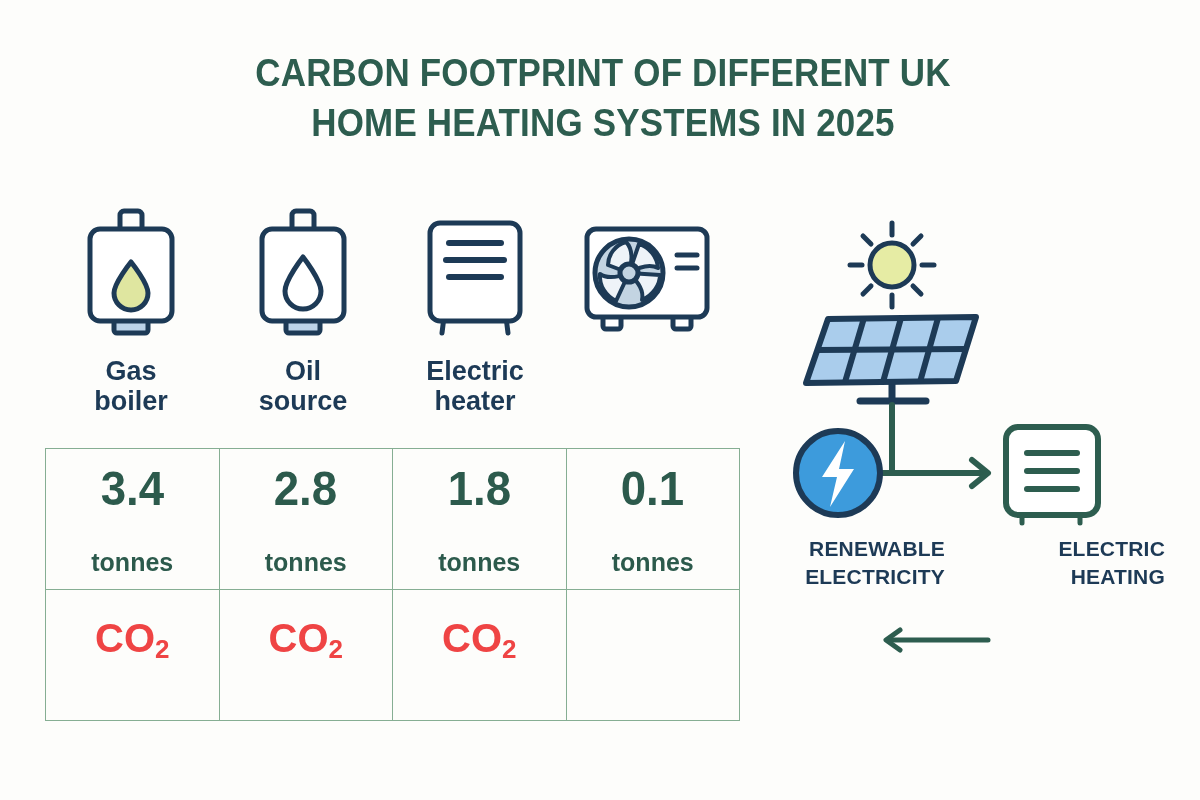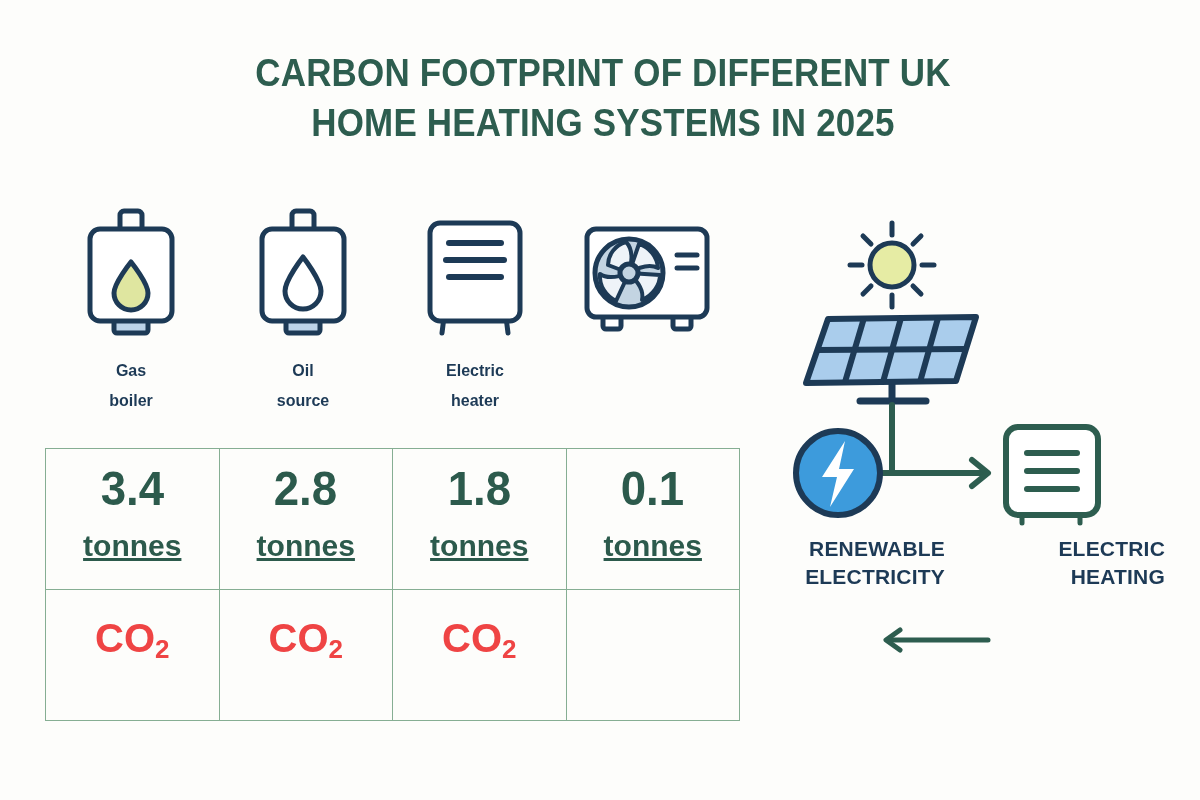--- a/index.html
+++ b/index.html
@@ -49,21 +49,21 @@
   .icon-art {
     height: 135px;
     display: flex;
     align-items: flex-end;
     justify-content: center;
   }
   .icon-label {
     margin-top: 16px;
     color: #1d3a56;
     font-weight: bold;
-    font-size: 16px;
+    font-size: 27px;
     line-height: 30px;
     text-align: center;
     white-space: pre-line;
   }
 
   
   .data-table {
     position: absolute;
     left: 45px; top: 448px;
     width: 690px;
@@ -79,37 +79,37 @@
   .row-value td { height: 140px; }
   .row-co2 td { height: 130px; }
   .cell-inner {
     display: flex;
     flex-direction: column;
     align-items: center;
     justify-content: flex-start;
     padding-top: 14px;
     height: 100%;
     box-sizing: border-box;
+    gap: 30px;
   }
   .val-number {
     color: #2c5a4c;
     font-family: "Liberation Sans Narrow", "Liberation Sans", sans-serif;
     font-weight: bold;
     font-size: 48px;
     line-height: 52px;
     transform: scaleX(0.95);
   }
   .val-unit {
     color: #2c5a4c;
     font-family: "Liberation Sans Narrow", "Liberation Sans", sans-serif;
     font-weight: bold;
-    font-size: 30px;
+    font-size: 25px;
     line-height: 30px;
-    margin-top: 16px;
-    text-decoration: underline;
+    margin-top: 2px;
   }
   .co2-inner {
     display: flex;
     align-items: flex-start;
     justify-content: center;
     padding-top: 26px;
     height: 100%;
     box-sizing: border-box;
   }
   .co2-text {

